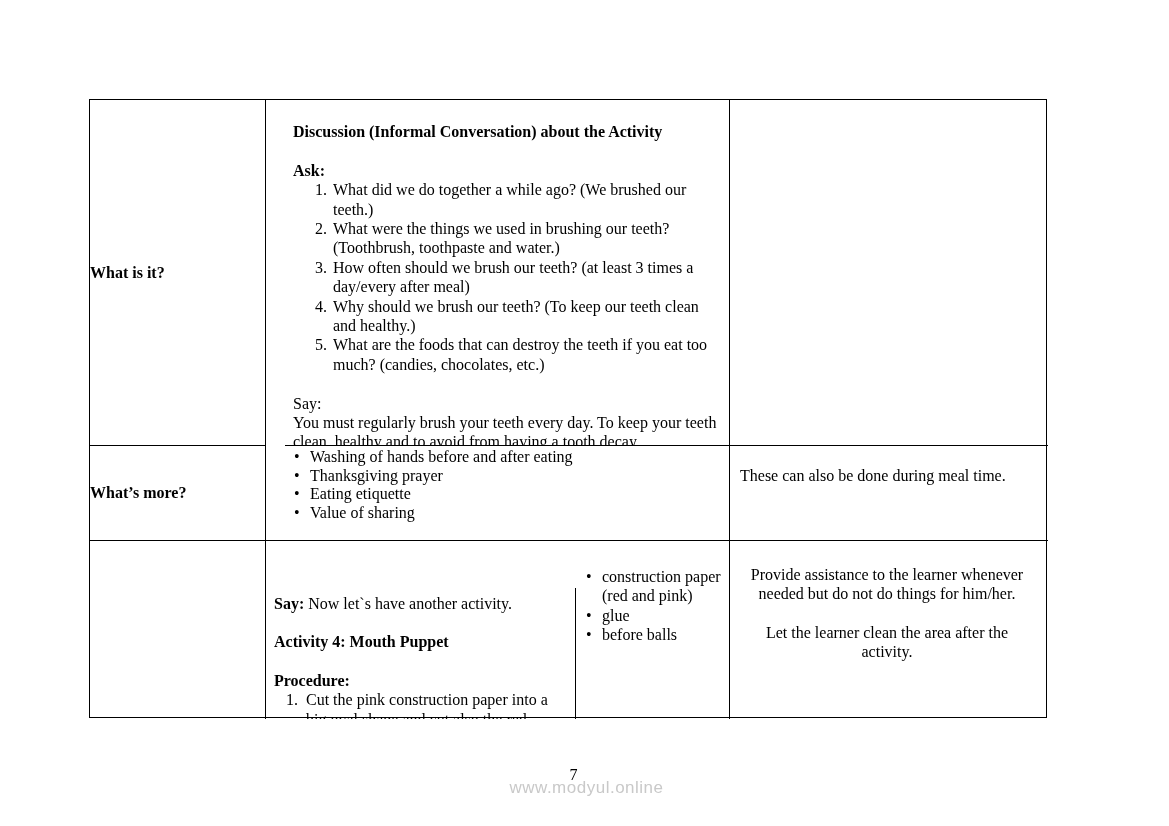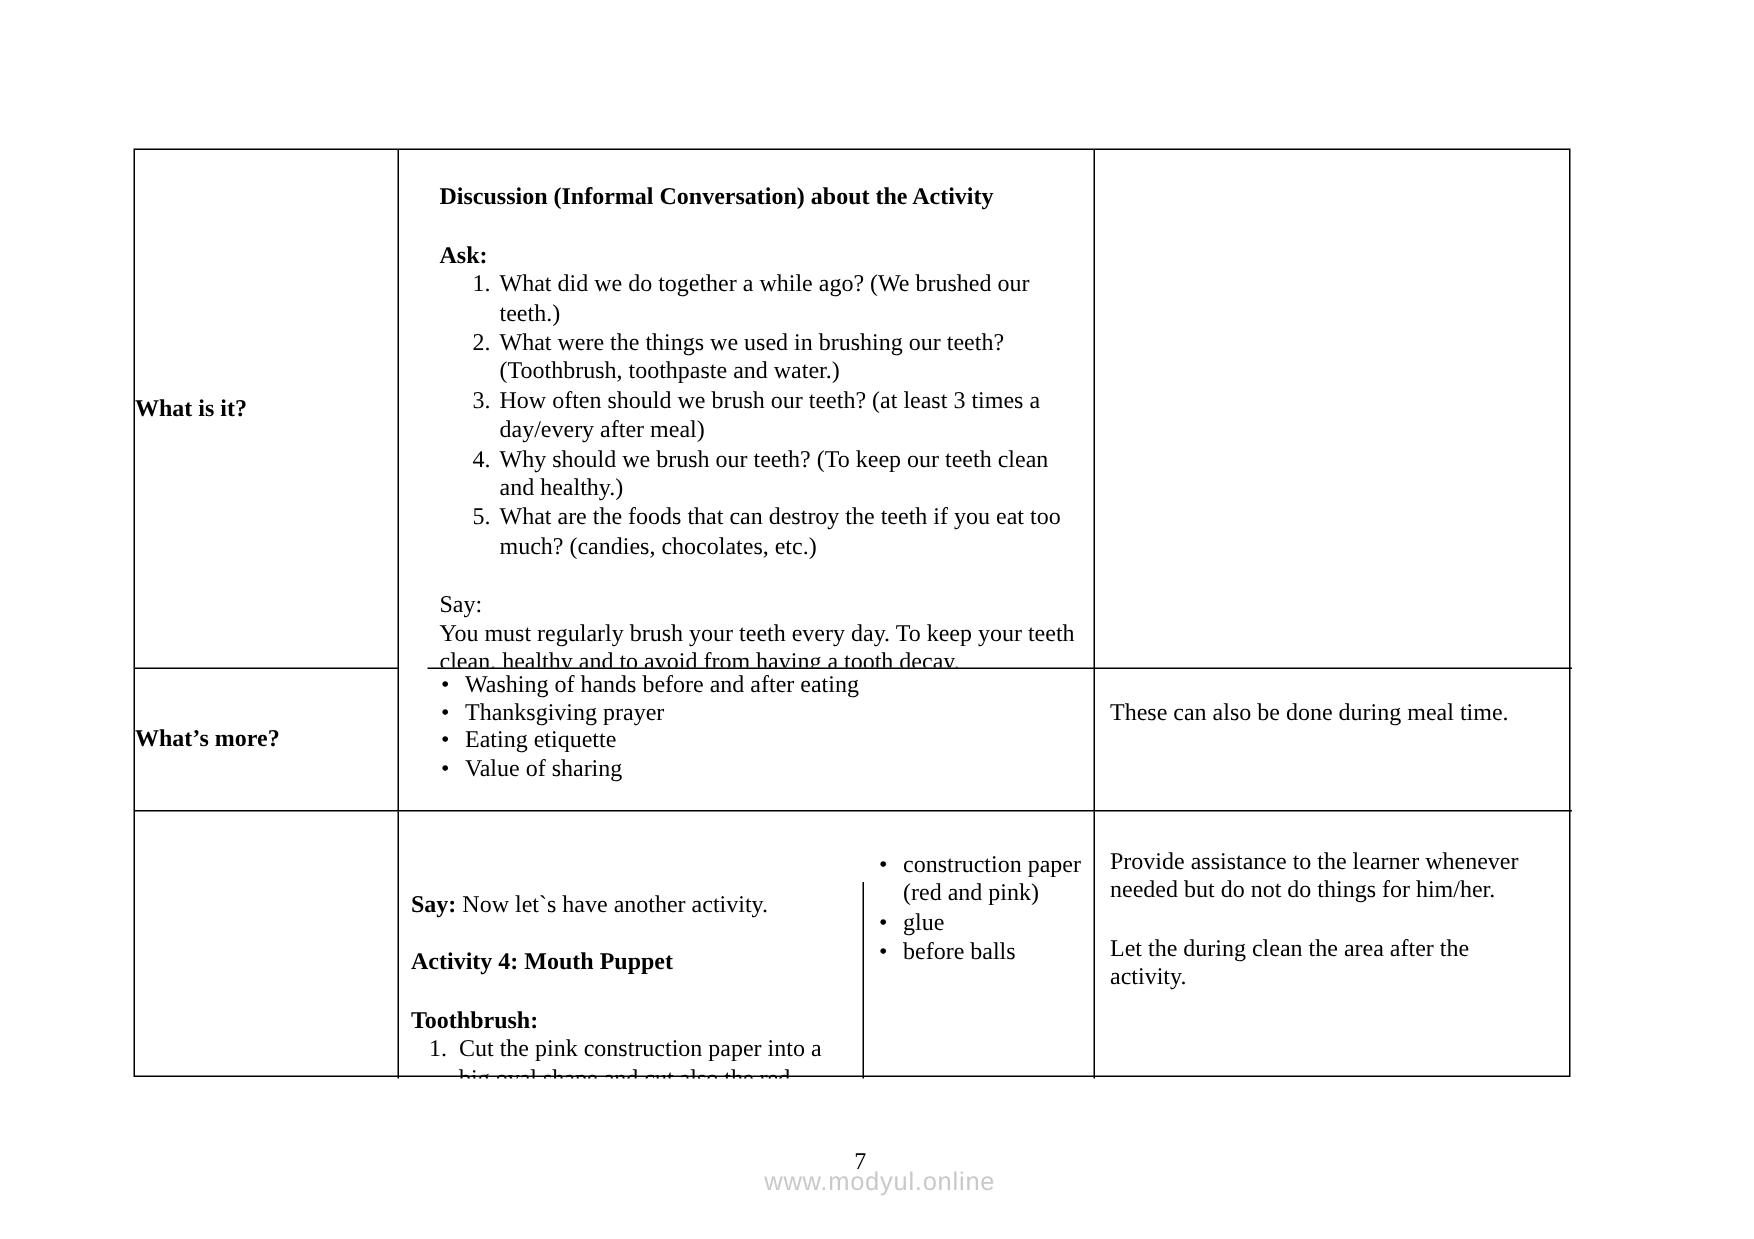--- a/index.html
+++ b/index.html
@@ -61,21 +61,21 @@
 
   
   .activity-cell { padding: 6px 17px 0 8px; margin-top: 47px; }
   .activity-cell ol {
     list-style: decimal outside;
     padding-left: 28px; margin: 0;
   }
   .activity-cell ol li { padding-left: 4px; }
   .materials-cell { padding: 26px 6px 0 10px; }
   .materials-cell ul.bullets { padding-left: 0; }
-  .guidance-cell { padding: 24px 14px 0 10px; }
+  .guidance-cell { padding: 24px 14px 0 10px; text-align: center; }
 
   
   .footer-page-number {
     position: absolute; left: 0; top: 766px; width: 1169px;
     text-align: center;
     transform: translateX(-11px);
     font-size: 16px;
   }
   .footer-watermark {
     position: absolute; left: 0; top: 778px; width: 1169px;
@@ -134,36 +134,36 @@
   <div class="cell last-row"></div>
 
   <div class="cell last-row activity-cell">
     <div>
       <span class="bold">Say:</span>
       <span>Now let`s have another activity.</span>
     </div>
     <div class="spacer-sm"></div>
     <div class="bold">Activity 4: Mouth Puppet</div>
     <div class="spacer-sm"></div>
-    <div class="bold">Toothbrush:</div>
+    <div class="bold">Procedure:</div>
     <ol>
       <li>Cut the pink construction paper into a big oval shape and cut also the red construction paper into a small half oval to form a tongue.</li>
     </ol>
   </div>
 
   <div class="cell last-row materials-cell">
     <ul class="bullets">
       <li>construction paper (red and pink)</li>
       <li>glue</li>
       <li>before balls</li>
     </ul>
   </div>
 
   <div class="cell last-col last-row guidance-cell">
     <div>Provide assistance to the learner whenever needed but do not do things for him/her.</div>
     <div class="spacer-sm"></div>
-    <div>Let the during clean the area after the activity.</div>
+    <div>Let the learner clean the area after the activity.</div>
   </div>
 
 </div>
 
 <div class="footer-page-number">7</div>
 <div class="footer-watermark">www.modyul.online</div>
 
 </body></html>

